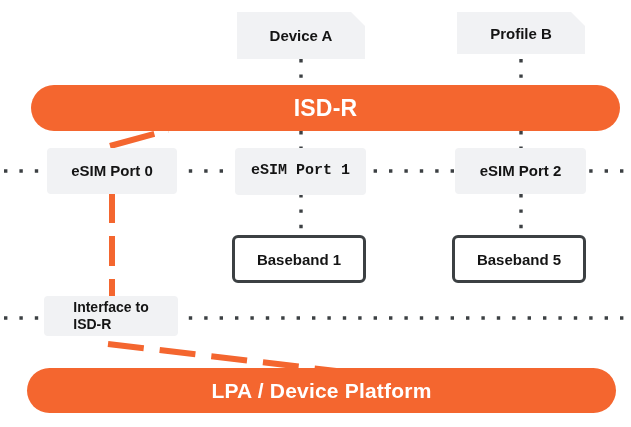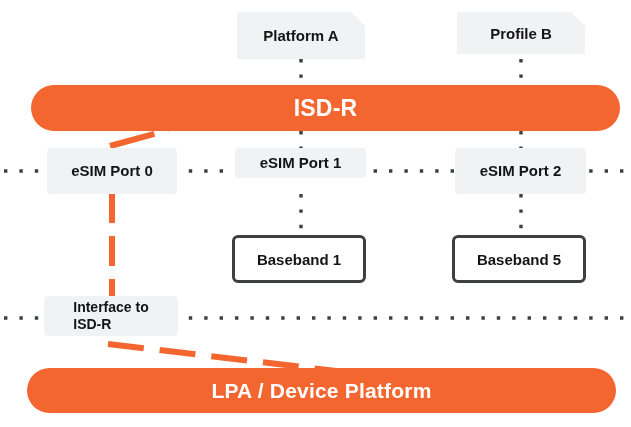--- a/index.html
+++ b/index.html
@@ -73,21 +73,21 @@
     display: flex;
     align-items: center;
     justify-content: center;
     text-align: left;
     font-weight: bold;
     font-size: 15px;
     box-sizing: border-box;
     line-height: 1.25;
   }
   .chip-port0 { left: 47px;  top: 148px; width: 130px; height: 46px; }
-  .chip-port1 { left: 235px; top: 148px; width: 131px; height: 30px; }
+  .chip-port1 { left: 235px; top: 148px; width: 131px; height: 47px; font-family: Liberation Mono, monospace; }
   .chip-port2 { left: 455px; top: 148px; width: 131px; height: 46px; }
   .chip-iface { left: 44px;  top: 296px; width: 134px; height: 40px; font-size: 14px; }
 
   
   .profile {
     position: absolute;
     background: #f1f2f4;
     color: #141414;
     display: flex;
     align-items: center;
@@ -143,21 +143,21 @@
     <line x1="110" y1="146" x2="168" y2="130" stroke="#f4662f" stroke-width="6" stroke-linecap="butt" stroke-dasharray="46 14"></line>
 
     <line x1="112" y1="193" x2="112" y2="300" stroke="#f4662f" stroke-width="6" stroke-linecap="butt" stroke-dasharray="30 13"></line>
 
     <line x1="108" y1="344" x2="345" y2="372" stroke="#f4662f" stroke-width="6" stroke-linecap="butt" stroke-dasharray="36 16"></line>
   </svg>
 
   <div class="node-layer">
 
     <div class="profile profile-a">
-      <span>Platform A</span>
+      <span>Device A</span>
     </div>
     <div class="profile profile-b">
       <span>Profile B</span>
     </div>
 
     <div class="bar bar-isdr">
       <span>ISD-R</span>
     </div>
 
     <div class="chip chip-port0">

